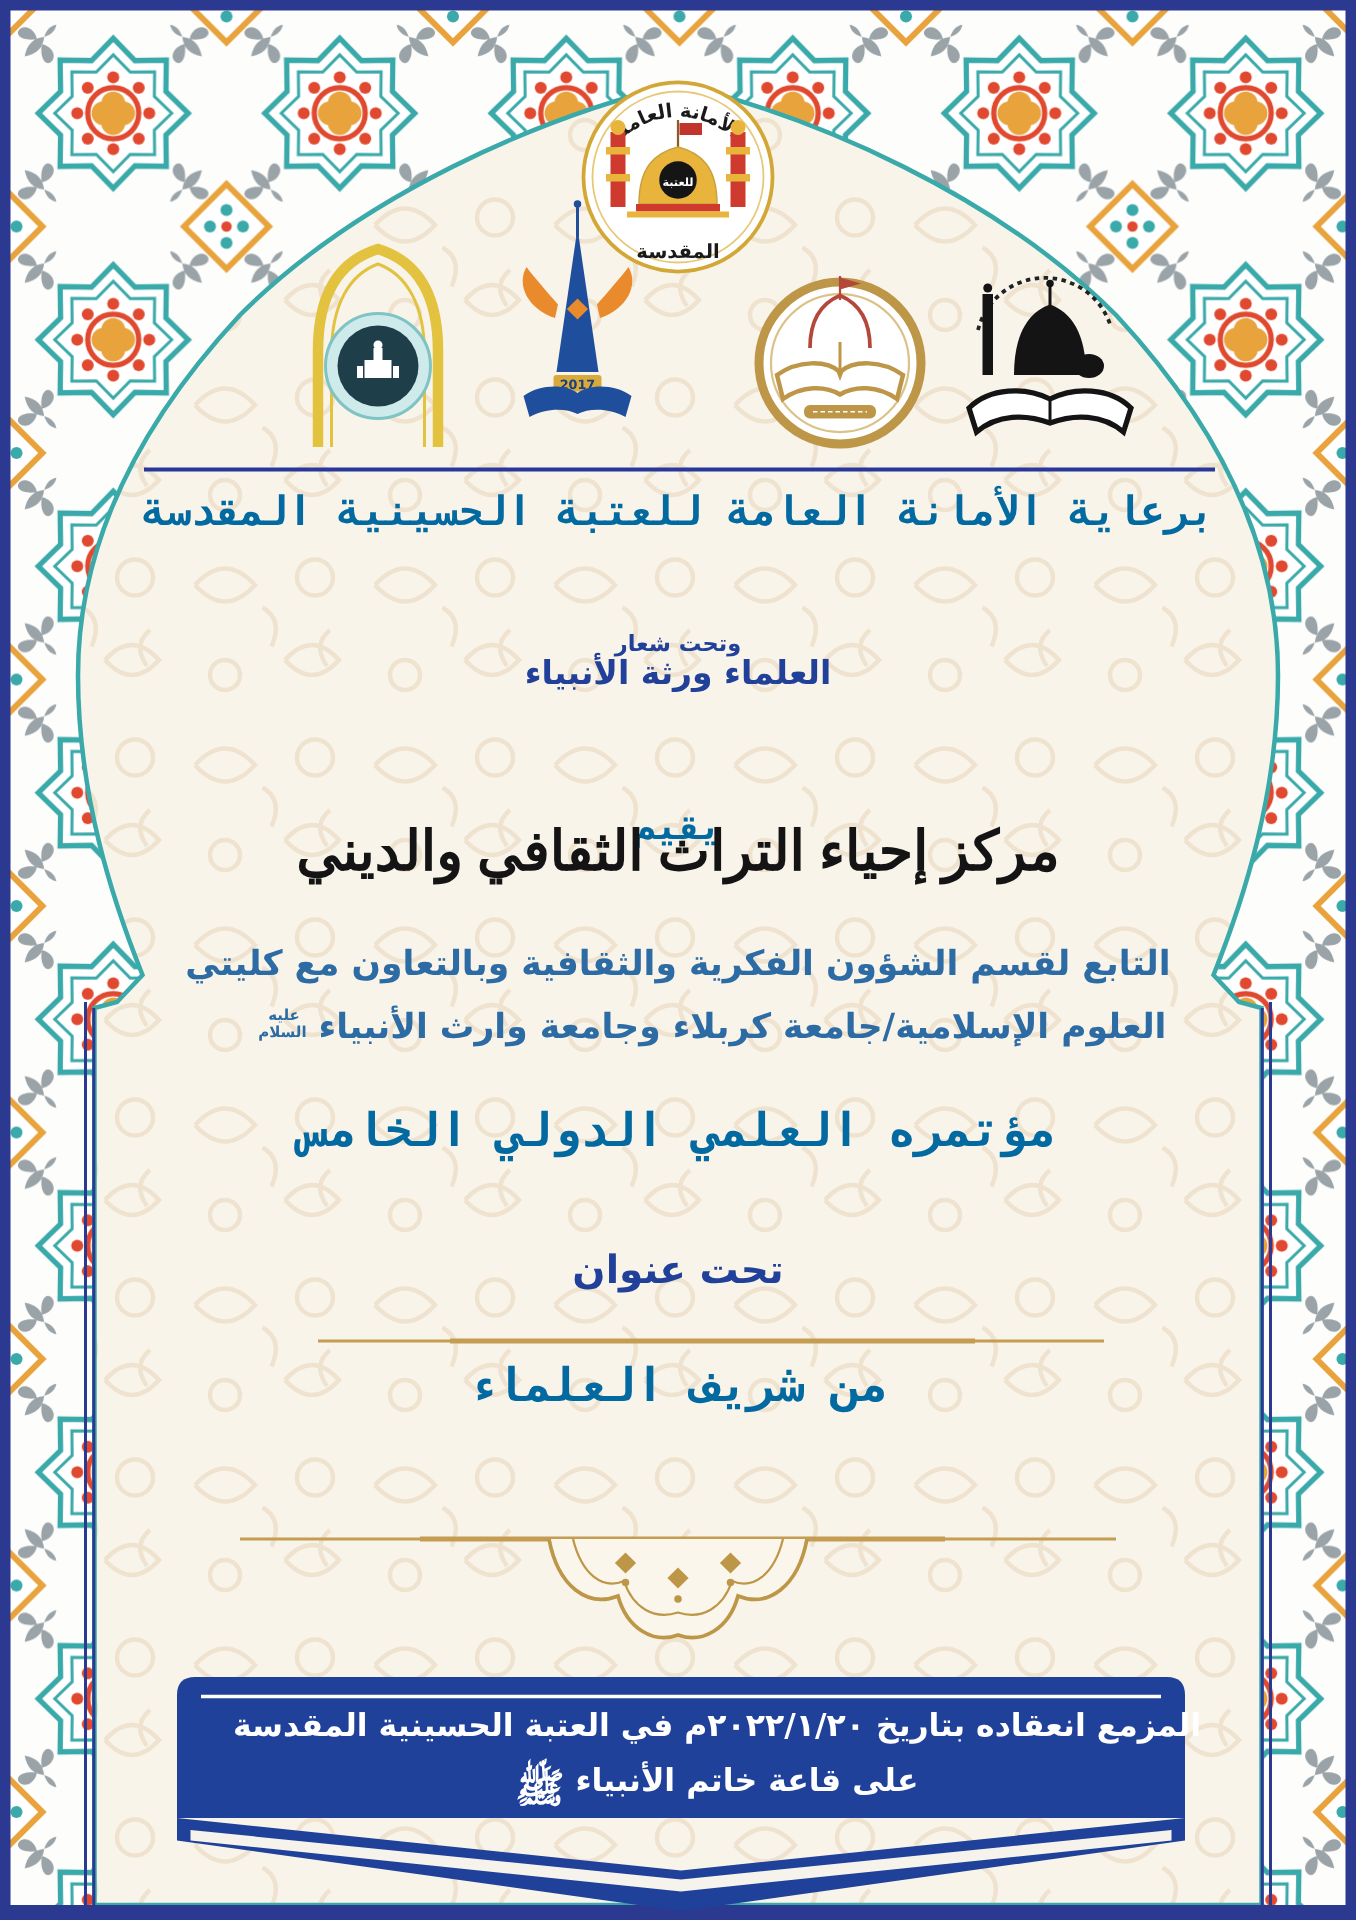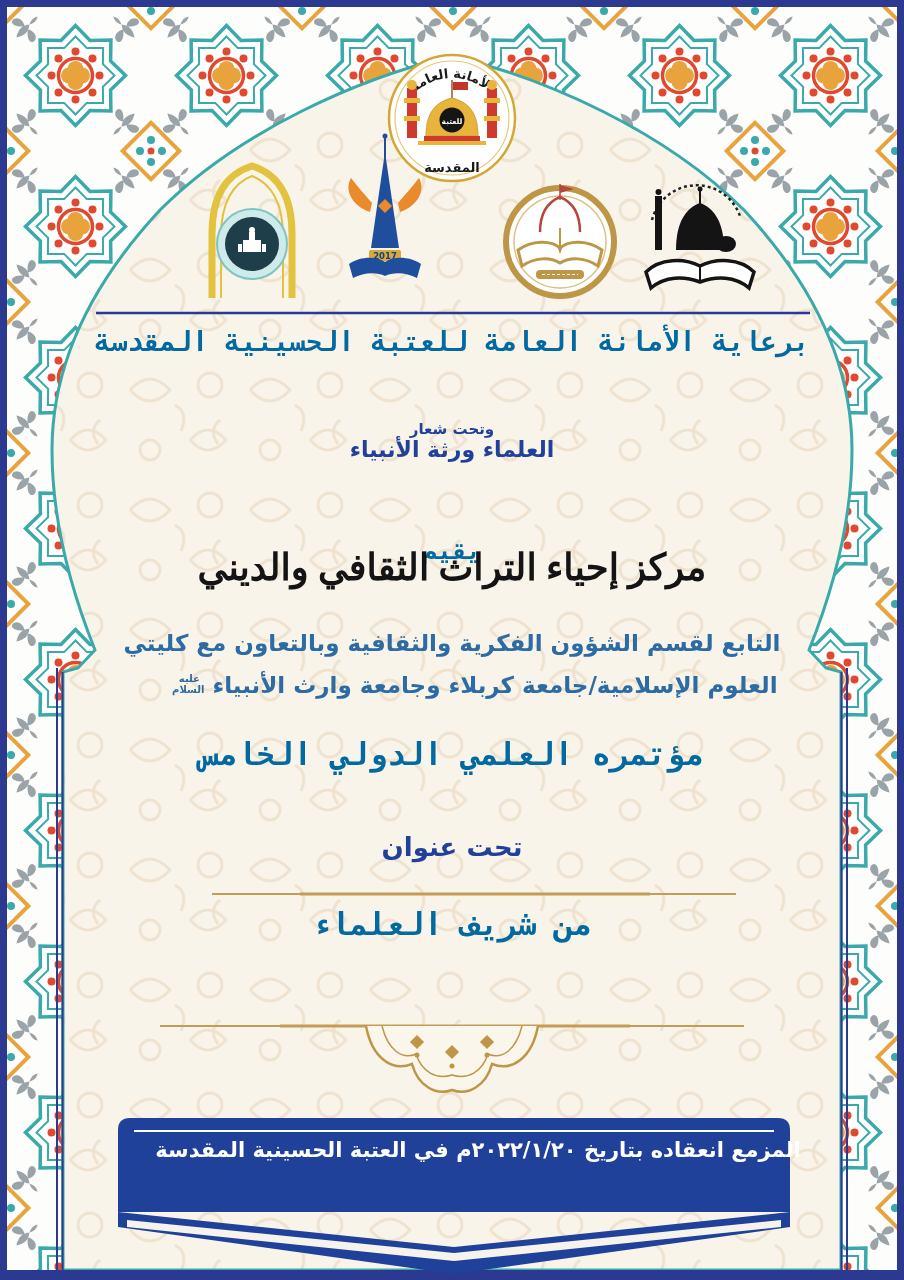--- a/index.html
+++ b/index.html
@@ -248,15 +248,18 @@
     <div class="txt t-affil1 steel">التابع لقسم الشؤون الفكرية والثقافية وبالتعاون مع كليتي</div>
     <div class="txt t-affil2 steel"><span>العلوم الإسلامية/جامعة كربلاء وجامعة وارث الأنبياء</span>
       <span class="honorific">عليه السلام</span>
     </div>
     <div class="txt t-conference red">مؤتمره العلمي الدولي الخامس</div>
     <div class="txt t-under navy">تحت عنوان</div>
     <div class="txt t-title1 red">من شريف العلماء</div>
 
     <div class="banner-text">
       <div>المزمع انعقاده بتاريخ ٢٠٢٢/١/٢٠م في العتبة الحسينية المقدسة</div>
+      <div><span>على قاعة خاتم الأنبياء</span>
+        <span class="sws">ﷺ</span>
+      </div>
     </div>
   </div>
 </div>
 
 </body></html>

